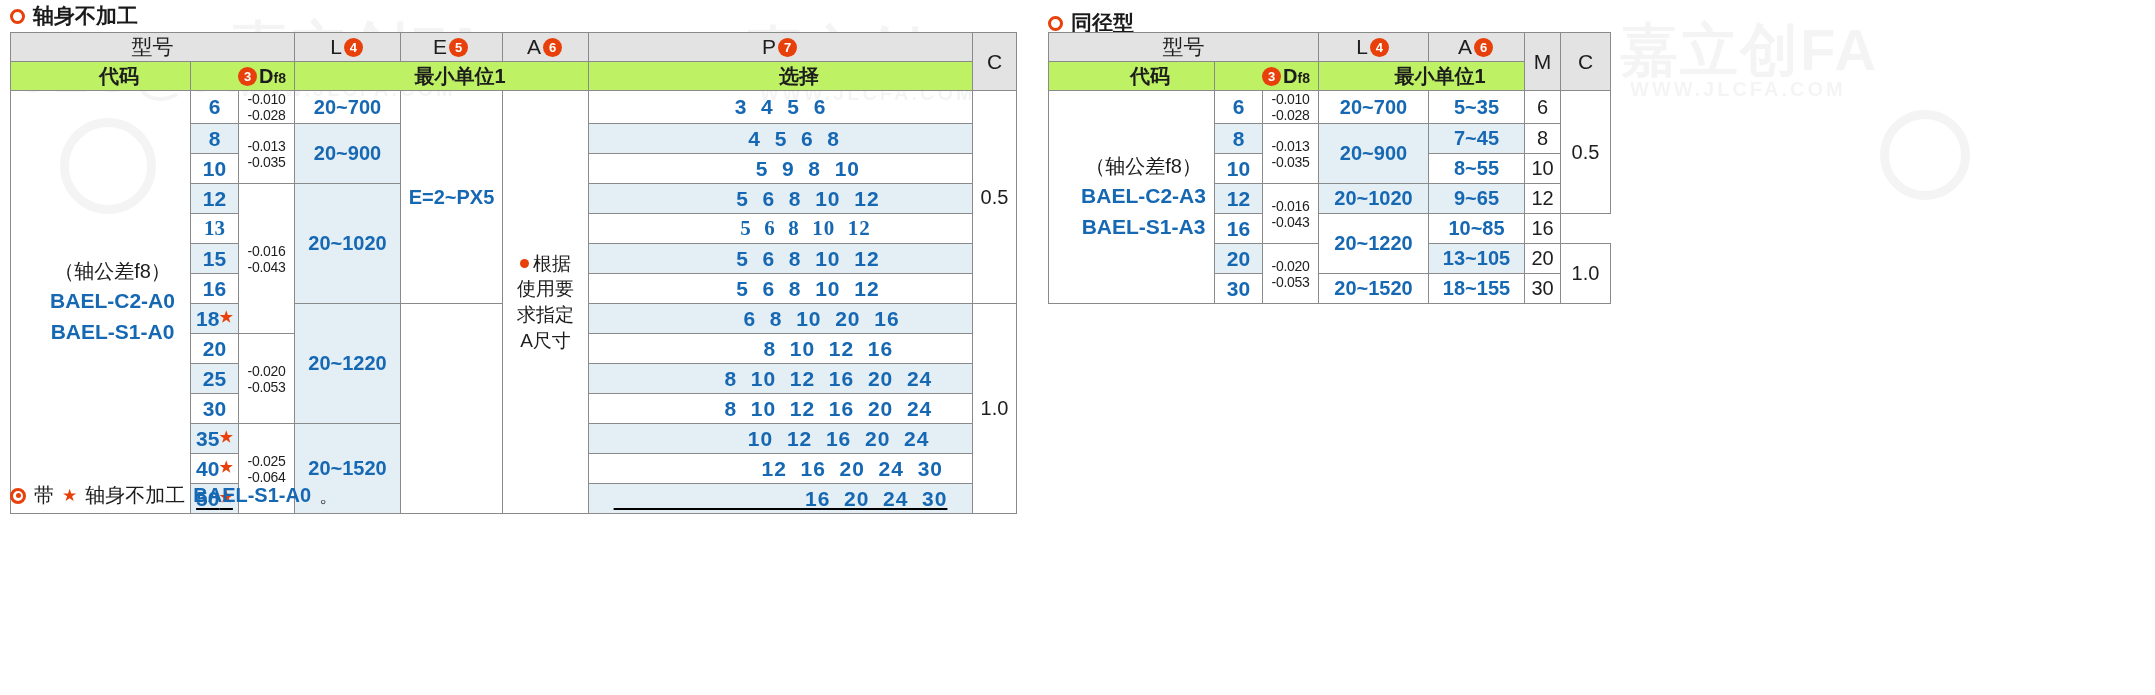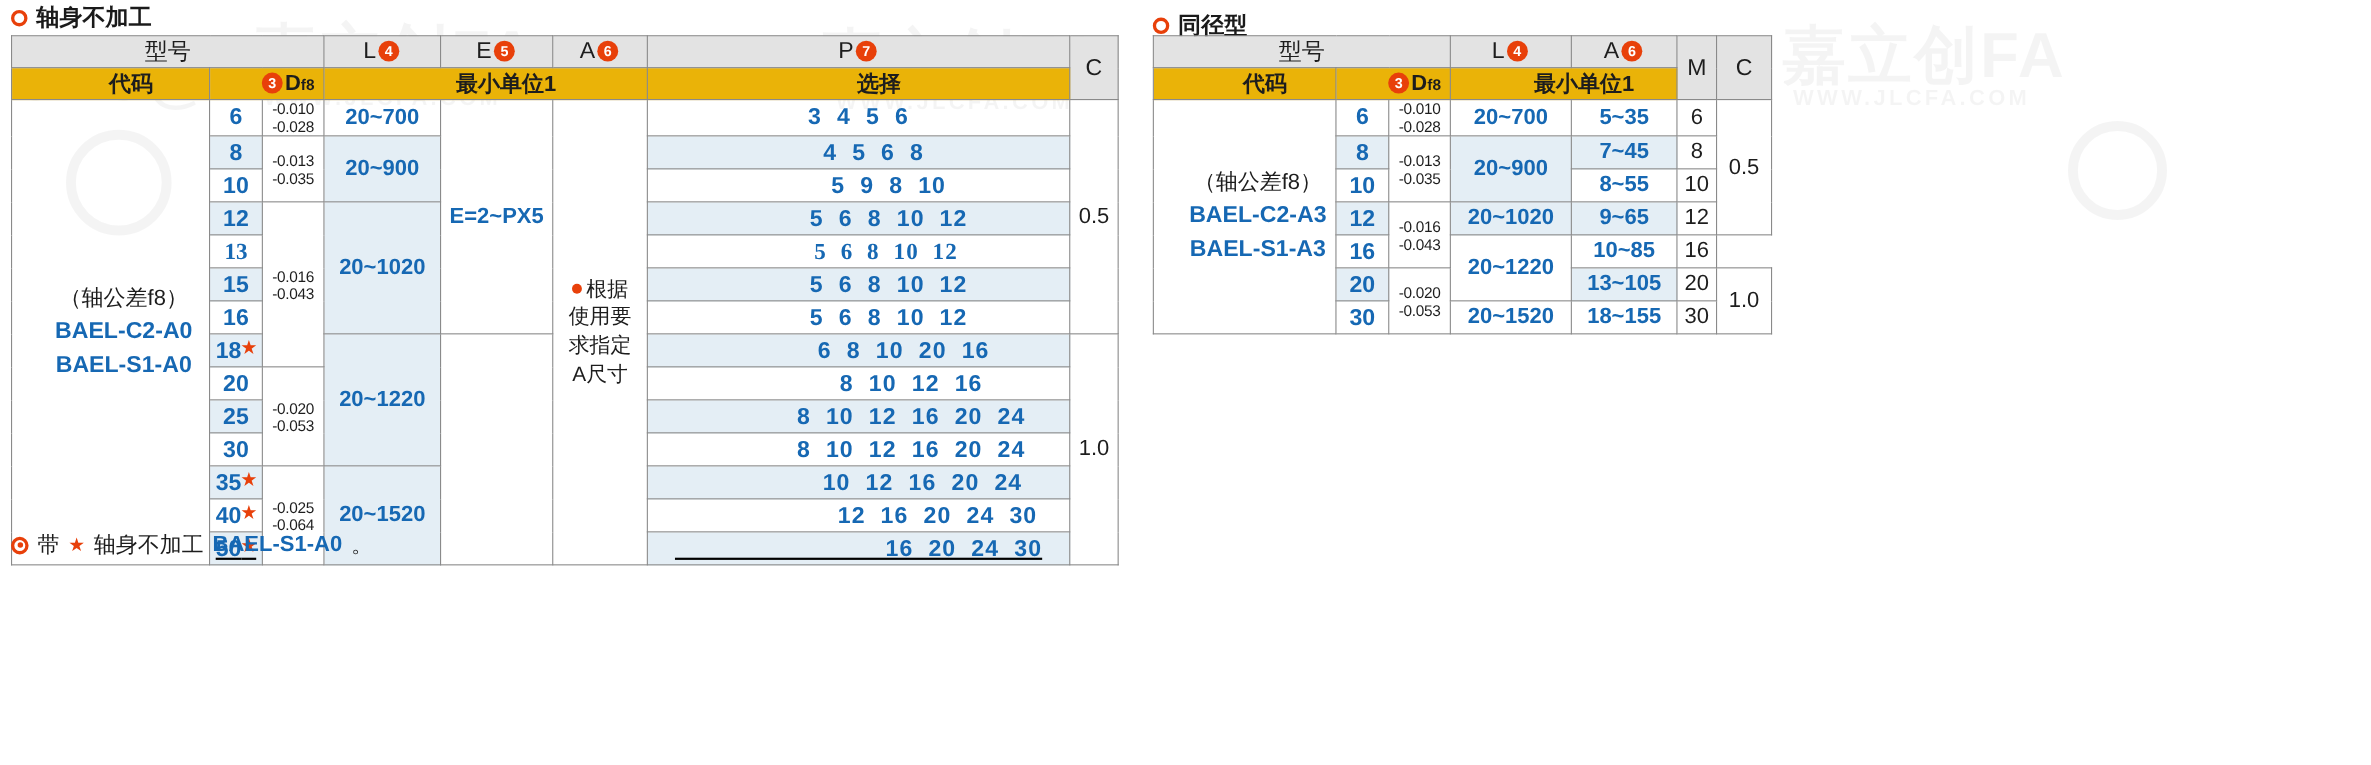--- a/index.html
+++ b/index.html
@@ -68,21 +68,21 @@
     padding: 0;
     background: transparent;
   }
   .hdr {
     background: #e3e3e3;
     font-weight: normal;
     font-size: 21px;
     height: 28px;
   }
   .hdr-sub {
-    background: #eab308;
+    background: #bef264;
     font-size: 20px;
     height: 28px;
     padding-left: 37px;
   }
   .blue {
     color: #1668b3;
     font-weight: bold;
   }
   .bandrow td.band { background: #e4eef5; }
   .num-cell {

